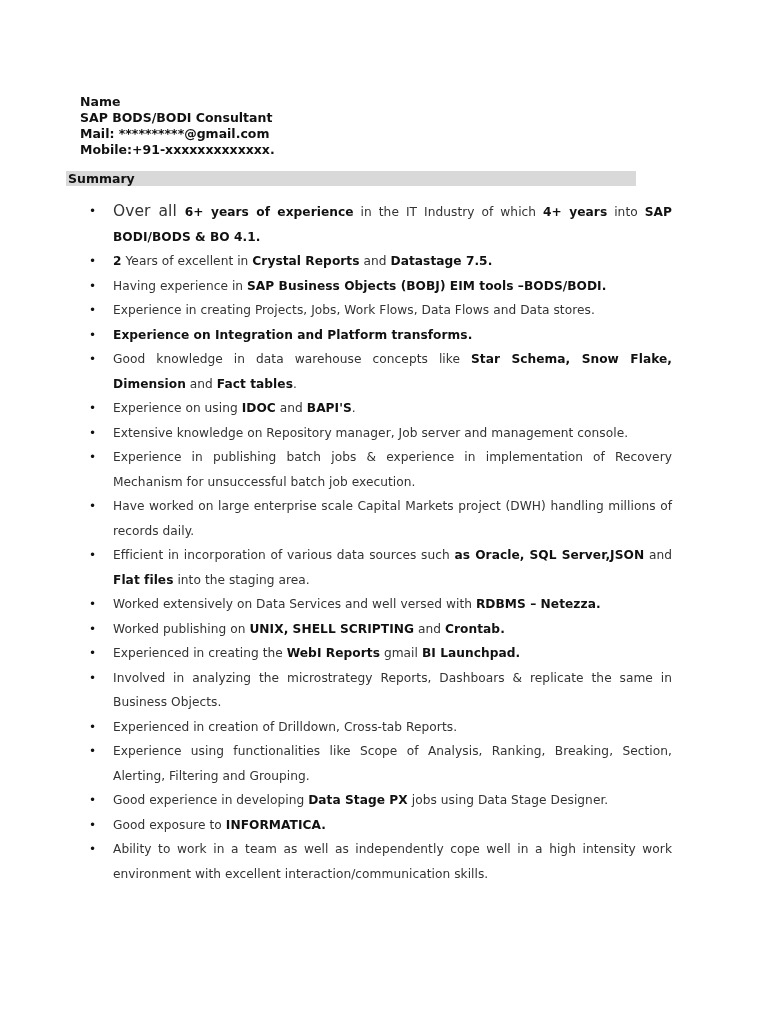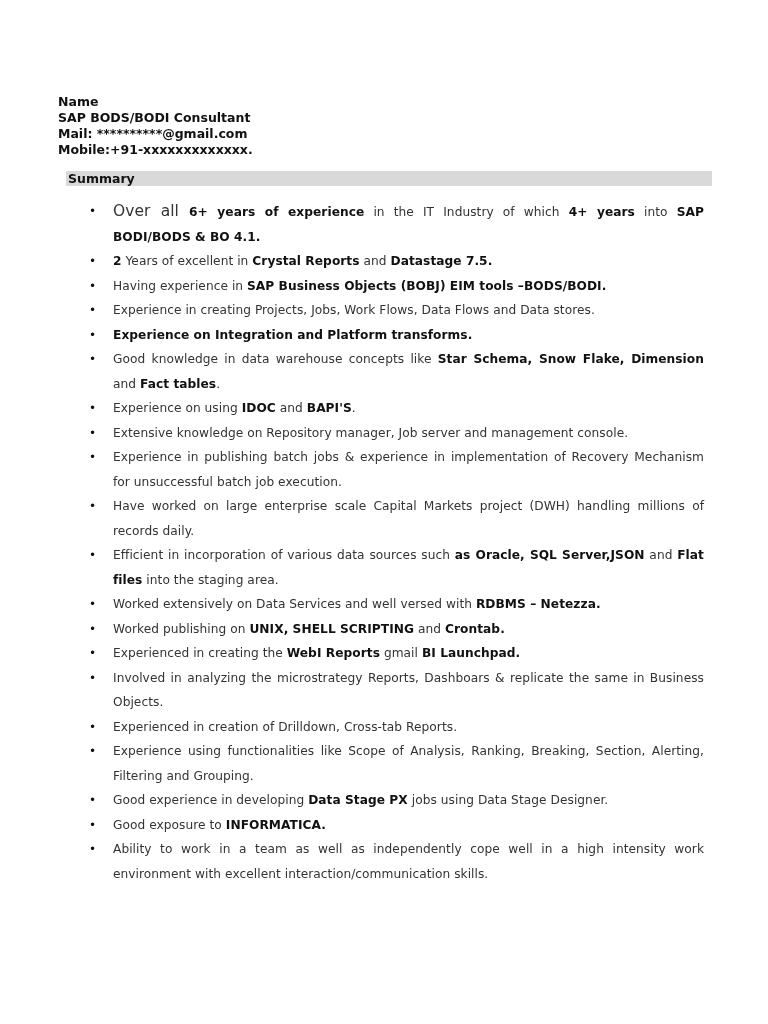--- a/index.html
+++ b/index.html
@@ -1,28 +1,28 @@
 <!DOCTYPE html>
 <html><head>
 <meta charset="utf-8">
 <style>
   html, body { margin: 0; padding: 0; }
   body {
     width: 768px; height: 1024px; background: #ffffff; position: relative; overflow: hidden;
     font-family: "DejaVu Sans", sans-serif; color: #1a1a1a;
   }
-  .header { position: absolute; left: 58px; top: 94px; font-weight: bold; font-size: 12.5px; line-height: 16px; color: #111; }
+  .header { position: absolute; left: 80px; top: 94px; font-weight: bold; font-size: 12.5px; line-height: 16px; color: #111; }
   .header div { white-space: nowrap; }
   .summary-bar {
-    position: absolute; left: 66px; top: 171px; width: 646px; height: 15px;
+    position: absolute; left: 66px; top: 171px; width: 570px; height: 15px;
     background: #d9d9d9; font-weight: bold; font-size: 12.5px; line-height: 15px; padding-left: 2px; box-sizing: border-box; color: #111;
   }
   ul.bullets { position: absolute; left: 0; top: 199px; margin: 0; padding: 0; list-style: none; width: 768px; }
   ul.bullets li {
-    position: relative; padding-left: 113px; padding-right: 64px;
+    position: relative; padding-left: 113px; padding-right: 96px;
     font-size: 12.2px; line-height: 24.5px; color: #333; text-align: justify;
     font-family: "DejaVu Sans", sans-serif; letter-spacing: 0.05px;
   }
   ul.bullets li::before {
     content: "•"; position: absolute; left: 89px; top: 0; color: #111; font-size: 12px;
   }
   ul.bullets li.big .lead { font-size: 15.5px; }
   ul.bullets li b { font-weight: bold; color: #111; }
 </style>
 </head>

